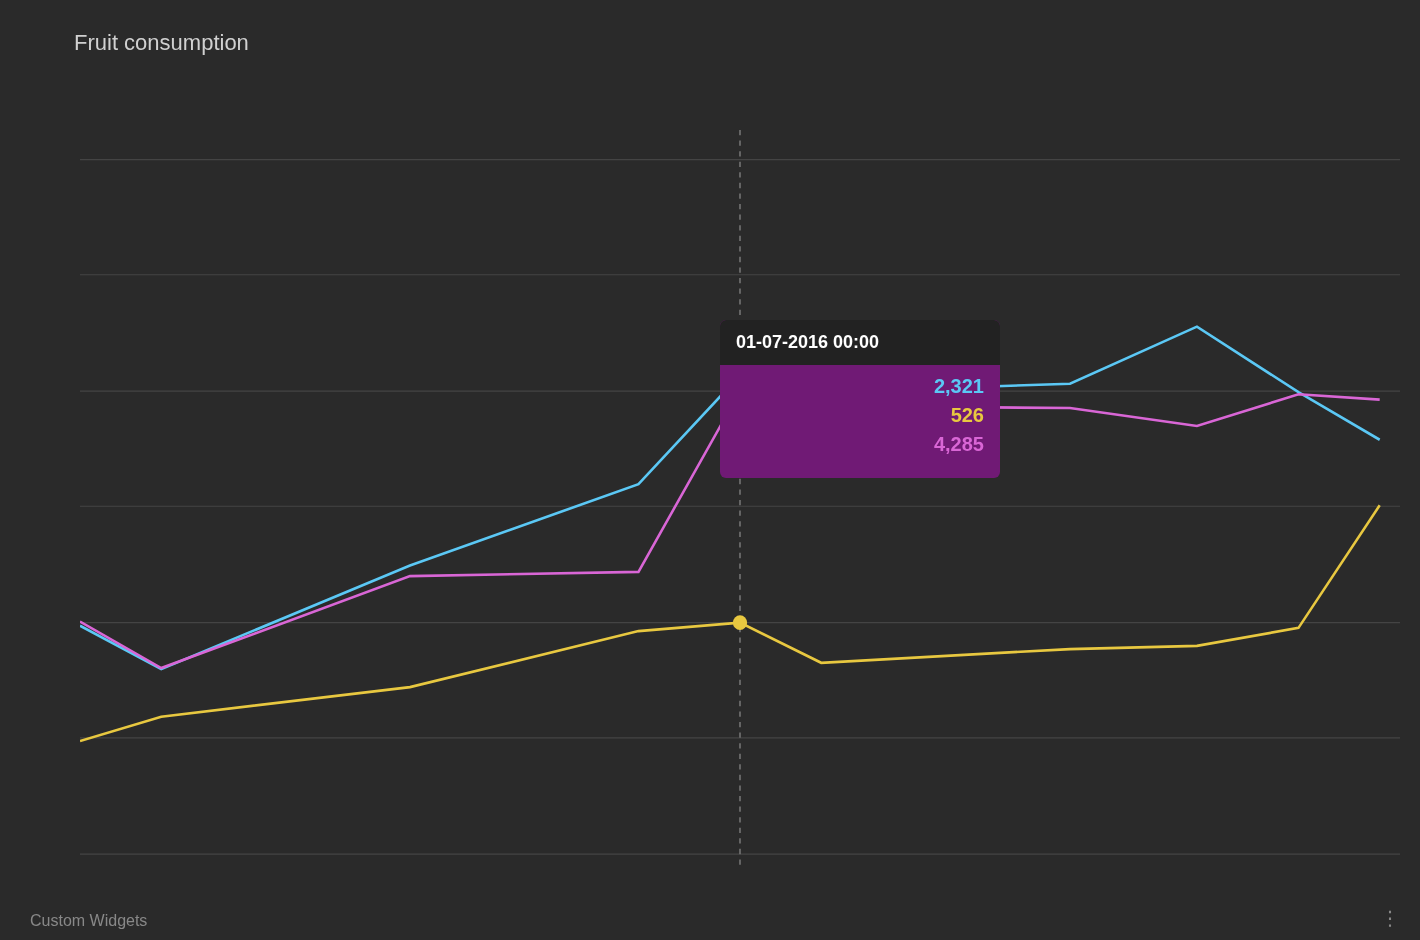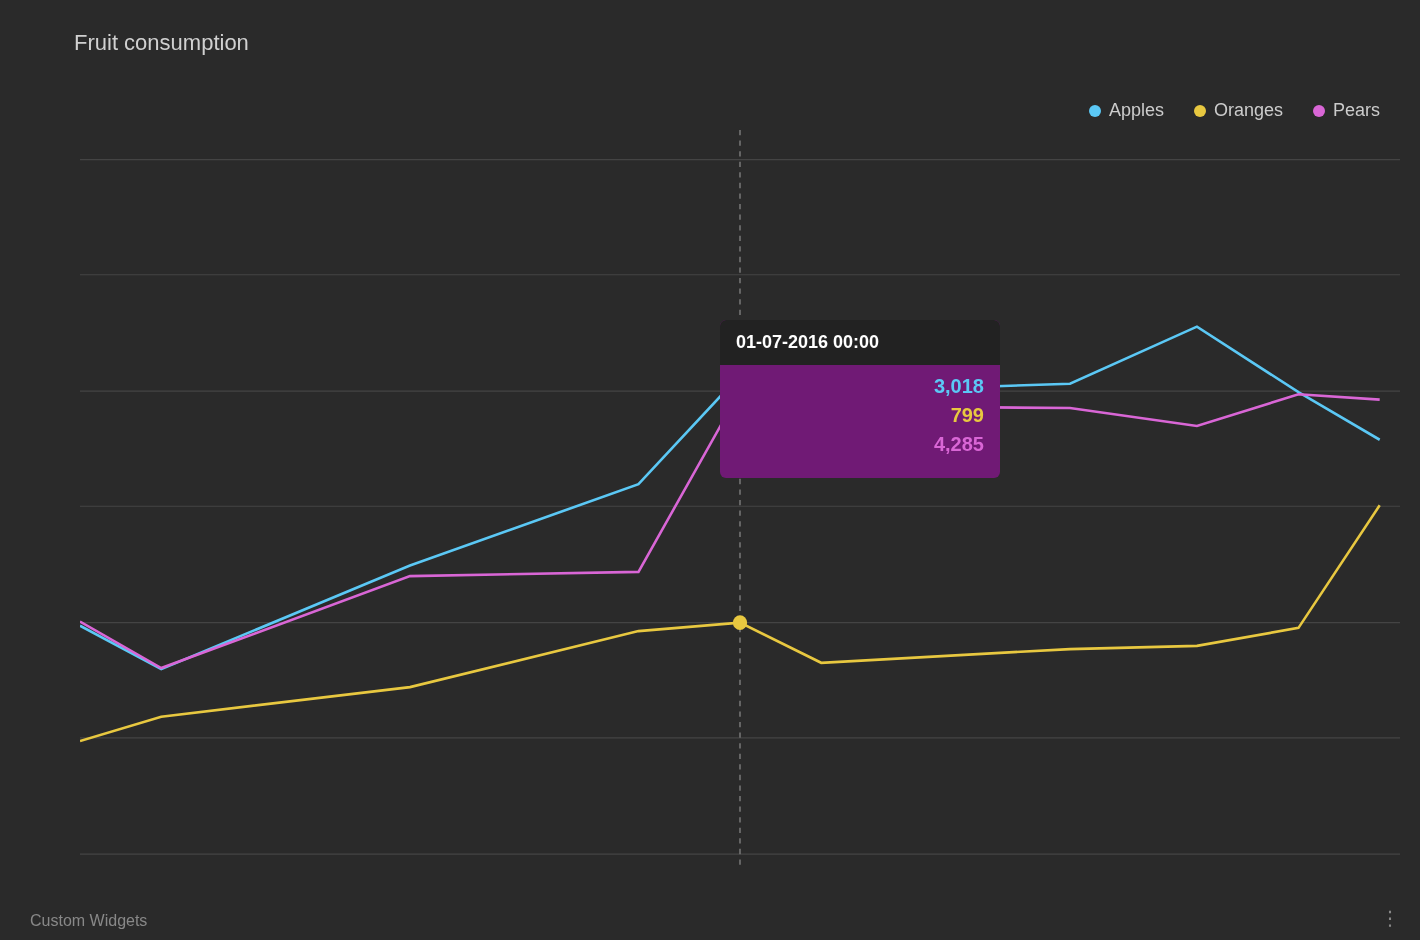--- a/index.html
+++ b/index.html
@@ -92,34 +92,20 @@
       margin-bottom: 6px;
     }
   </style>
 </head>
 <body>
 
 <div class="chart-container">
 
   <div class="chart-title">Fruit consumption</div>
 
-  <div class="legend">
-    <div class="legend-item">
-      <div class="legend-dot" style="background:#5bc8f5;"></div>
-      <span>Apples</span>
-    </div>
-    <div class="legend-item">
-      <div class="legend-dot" style="background:#e8c840;"></div>
-      <span>Oranges</span>
-    </div>
-    <div class="legend-item">
-      <div class="legend-dot" style="background:#d966d6;"></div>
-      <span>Pears</span>
-    </div>
-  </div>
 
   <svg class="chart" viewBox="0 0 1300 700" preserveAspectRatio="none">
 
     <line x1="0" y1="28" x2="1300" y2="28" stroke="#444" stroke-width="1"></line>
     <line x1="0" y1="137" x2="1300" y2="137" stroke="#444" stroke-width="1"></line>
     <line x1="0" y1="247" x2="1300" y2="247" stroke="#444" stroke-width="1"></line>
     <line x1="0" y1="356" x2="1300" y2="356" stroke="#444" stroke-width="1"></line>
     <line x1="0" y1="466" x2="1300" y2="466" stroke="#444" stroke-width="1"></line>
     <line x1="0" y1="575" x2="1300" y2="575" stroke="#444" stroke-width="1"></line>
     <line x1="0" y1="685" x2="1300" y2="685" stroke="#444" stroke-width="1"></line>
@@ -181,22 +167,22 @@
     <circle cx="650" cy="232" r="7" fill="#5bc8f5"></circle>
 
     <circle cx="650" cy="466" r="7" fill="#e8c840"></circle>
 
     <circle cx="650" cy="247" r="7" fill="#d966d6"></circle>
   </svg>
 
   <div class="tooltip" style="top: 320px; left: 720px;">
     <div class="tooltip-header">01-07-2016 00:00</div>
     <div class="tooltip-body">
-      <div class="tooltip-row" style="color:#5bc8f5;">3,018</div>
-      <div class="tooltip-row" style="color:#e8c840;">799</div>
+      <div class="tooltip-row" style="color:#5bc8f5;">2,321</div>
+      <div class="tooltip-row" style="color:#e8c840;">526</div>
       <div class="tooltip-row" style="color:#d966d6;">4,285</div>
     </div>
   </div>
 
   <div class="footer">Custom Widgets</div>
   <div class="footer-dots">⋮</div>
 
 </div>
 
 </body></html>

